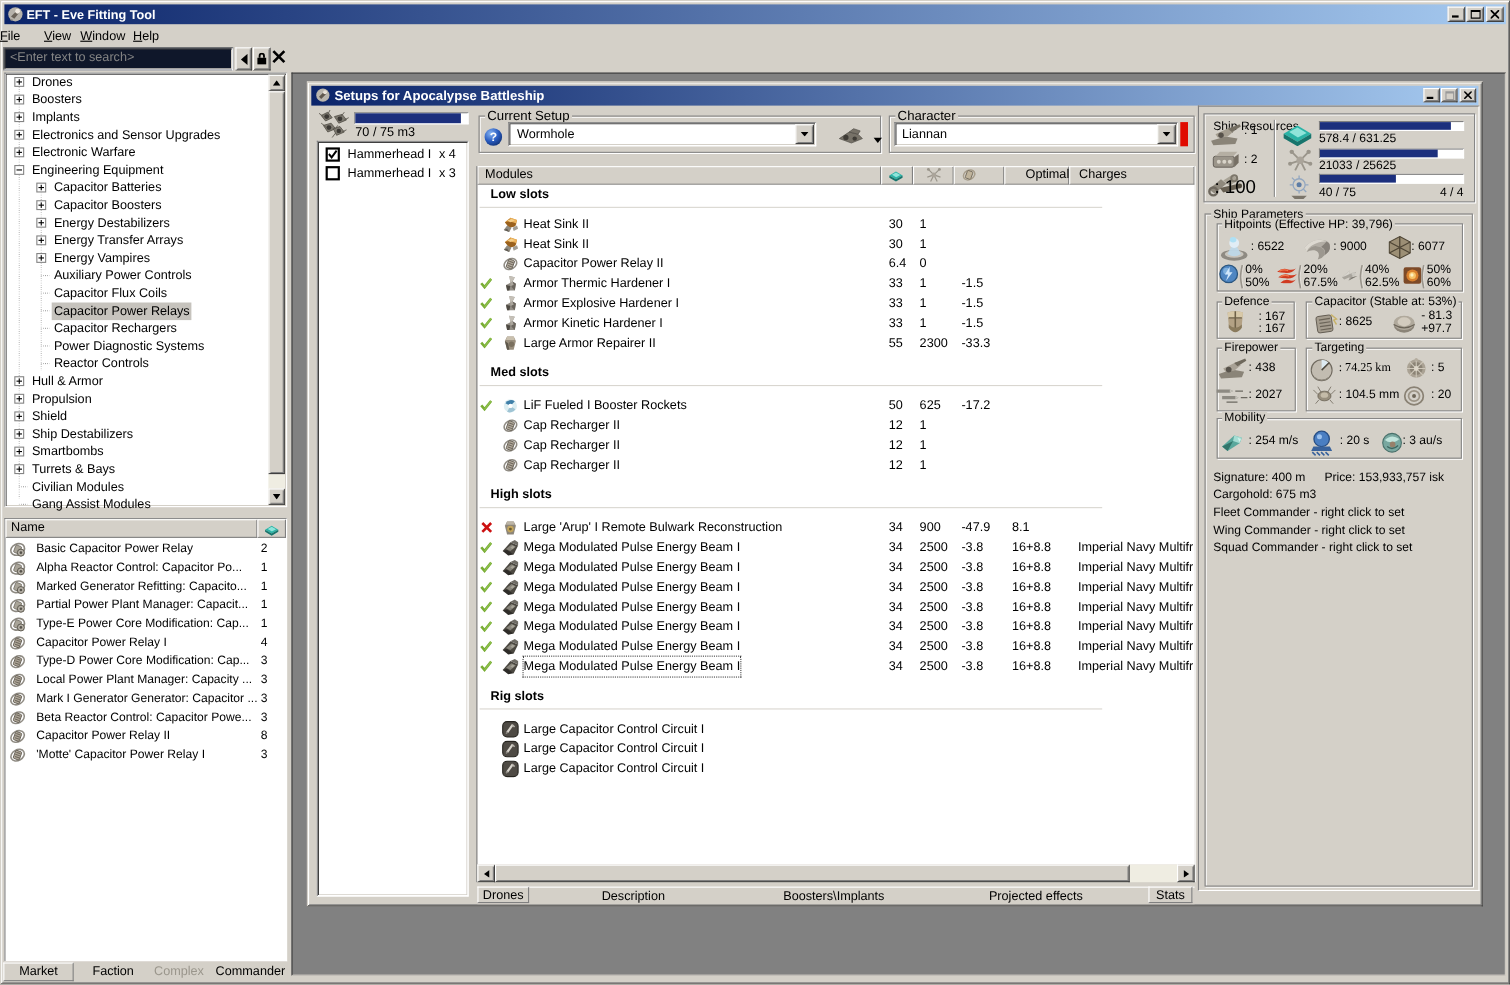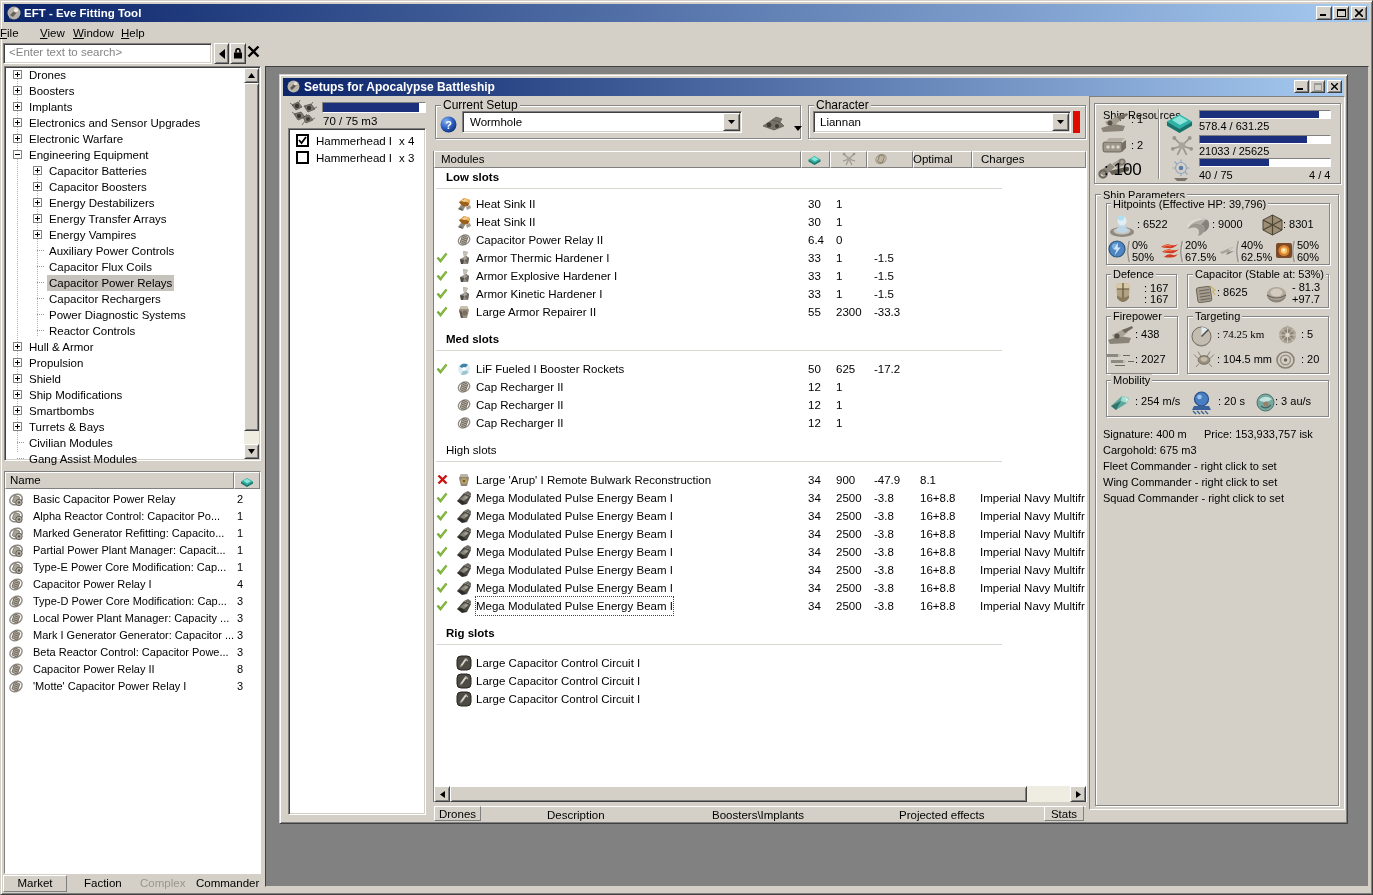--- a/index.html
+++ b/index.html
@@ -34,21 +34,21 @@
   </div>
 <div class="ab wbtn" style="left:1351px;top:6px;width:16px;height:14px">
     <svg width="8" height="8" viewBox="0 0 8 8">
       <path d="M0 0 L8 8 M8 0 L0 8" stroke="#000" stroke-width="1.6"></path>
     </svg>
   </div>
 <div class="ab" style="left:0;top:25px;height:16px;line-height:16px"><u>F</u>ile</div>
 <div class="ab" style="left:40px;top:25px;height:16px;line-height:16px"><u>V</u>iew</div>
 <div class="ab" style="left:73px;top:25px;height:16px;line-height:16px"><u>W</u>indow</div>
 <div class="ab" style="left:121px;top:25px;height:16px;line-height:16px"><u>H</u>elp</div>
-<div class="ab sunken" style="left:3px;top:43px;width:209px;height:21px;background:#ffffff;color:#848484;line-height:17px;padding-left:5px">&lt;Enter text to search&gt;</div>
+<div class="ab sunken" style="left:3px;top:43px;width:209px;height:21px;background:#0f172a;color:#848484;line-height:17px;padding-left:5px">&lt;Enter text to search&gt;</div>
 <div class="ab wbtn" style="left:214px;top:43px;width:15px;height:21px">
     <svg width="8" height="10" viewBox="0 0 8 10">
       <path d="M7 0 L1 5 L7 10 Z" fill="#000"></path>
     </svg>
   </div>
 <div class="ab wbtn" style="left:230px;top:43px;width:16px;height:21px">
     <svg width="10" height="11" viewBox="0 0 10 11">
       <rect x="1" y="4.5" width="8" height="6" fill="#000"></rect>
       <path d="M3 4.5 V2.8 A2 2 0 0 1 7 2.8 V4.5" fill="none" stroke="#000" stroke-width="1.7"></path>
     </svg>
@@ -138,21 +138,21 @@
 <div class="ab nw" style="left:27px;top:355px;height:16px;line-height:16px;padding:0 2px">Propulsion</div>
 <div class="ab" style="left:13px;top:374px;width:9px;height:9px;border:1px solid #848484;background:#fff">
     <i style="position:absolute;left:1px;top:3px;width:5px;height:1px;background:#000"></i>
     <i style="position:absolute;left:3px;top:1px;width:1px;height:5px;background:#000"></i>
   </div>
 <div class="ab nw" style="left:27px;top:371px;height:16px;line-height:16px;padding:0 2px">Shield</div>
 <div class="ab" style="left:13px;top:390px;width:9px;height:9px;border:1px solid #848484;background:#fff">
     <i style="position:absolute;left:1px;top:3px;width:5px;height:1px;background:#000"></i>
     <i style="position:absolute;left:3px;top:1px;width:1px;height:5px;background:#000"></i>
   </div>
-<div class="ab nw" style="left:27px;top:387px;height:16px;line-height:16px;padding:0 2px">Ship Modifications</div>
+<div class="ab nw" style="left:27px;top:387px;height:16px;line-height:16px;padding:0 2px">Ship Destabilizers</div>
 <div class="ab" style="left:13px;top:406px;width:9px;height:9px;border:1px solid #848484;background:#fff">
     <i style="position:absolute;left:1px;top:3px;width:5px;height:1px;background:#000"></i>
     <i style="position:absolute;left:3px;top:1px;width:1px;height:5px;background:#000"></i>
   </div>
 <div class="ab nw" style="left:27px;top:403px;height:16px;line-height:16px;padding:0 2px">Smartbombs</div>
 <div class="ab" style="left:13px;top:422px;width:9px;height:9px;border:1px solid #848484;background:#fff">
     <i style="position:absolute;left:1px;top:3px;width:5px;height:1px;background:#000"></i>
     <i style="position:absolute;left:3px;top:1px;width:1px;height:5px;background:#000"></i>
   </div>
 <div class="ab nw" style="left:27px;top:419px;height:16px;line-height:16px;padding:0 2px">Turrets &amp; Bays</div>
@@ -375,21 +375,21 @@
 <div class="ab" style="left:1073px;top:111px;width:7px;height:22px;background:#e00b00"></div>
 
 <div class="ab" style="left:434px;top:151px;width:652px;height:17px;background:#d4d0c8"></div>
 <div class="ab raised1" style="left:434px;top:151px;width:367px;height:17px"></div>
 <div class="ab raised1" style="left:801px;top:151px;width:29px;height:17px"></div>
 <div class="ab raised1" style="left:830px;top:151px;width:37px;height:17px"></div>
 <div class="ab raised1" style="left:867px;top:151px;width:46px;height:17px"></div>
 <div class="ab raised1" style="left:913px;top:151px;width:59px;height:17px"></div>
 <div class="ab raised1" style="left:972px;top:151px;width:114px;height:17px"></div>
 <div class="ab nw" style="left:441px;top:152px;line-height:15px">Modules</div>
-<div class="ab nw" style="left:913px;top:152px;line-height:15px;text-align:left;width:59px">Optimal</div>
+<div class="ab nw" style="left:913px;top:152px;line-height:15px;text-align:right;width:59px">Optimal</div>
 <div class="ab nw" style="left:981px;top:152px;line-height:15px">Charges</div>
 <svg class="ab" style="left:807px;top:153px" width="15" height="13" viewBox="0 0 14 13">
     <path d="M1 6.5 L7 3 L13 6.5 L7 10 Z" fill="#2ab3a6"></path>
     <path d="M1 6.5 L7 10 L13 6.5 L13 8.5 L7 12 L1 8.5 Z" fill="#17756d"></path>
     <path d="M3.4 5.8 L7 3.8 L11 6.2 L7.2 8.2 Z" fill="#8fe4da"></path>
   </svg>
 <svg class="ab" style="left:841px;top:152px" width="16" height="15" viewBox="0 0 16 15">
     <g stroke="#9a958b" stroke-width="1.1" fill="none">
       <path d="M8 7 L3 2 M8 7 L13 2 M8 7 L2 9 M8 7 L14 9 M8 7 L5 13 M8 7 L11 13"></path>
     </g>
@@ -530,21 +530,21 @@
 <div class="ab nw" style="left:808px;top:396px;height:18px;line-height:18px">12</div>
 <div class="ab nw" style="left:836px;top:396px;height:18px;line-height:18px">1</div>
 <svg class="ab" style="left:456px;top:415px" width="16" height="16" viewBox="0 0 16 16">
     <ellipse cx="8" cy="8" rx="6" ry="4.6" fill="none" stroke="#918d85" stroke-width="1.4" transform="rotate(-30 8 8)"></ellipse>
     <rect x="5.2" y="4" width="5.6" height="8" rx="1" fill="#b3ab9d" stroke="#655f55" stroke-width="0.8" transform="rotate(20 8 8)"></rect>
     <path d="M6.2 6 L10.2 6 M6 8 L10.4 8 M6.3 10 L10.3 10" stroke="#6e675c" stroke-width="0.9" transform="rotate(20 8 8)"></path>
   </svg>
 <div class="ab nw" style="left:476px;top:414px;height:18px;line-height:18px;">Cap Recharger II</div>
 <div class="ab nw" style="left:808px;top:414px;height:18px;line-height:18px">12</div>
 <div class="ab nw" style="left:836px;top:414px;height:18px;line-height:18px">1</div>
-<div class="ab nw" style="left:446px;top:441px;height:18px;line-height:18px;font-weight:normal">High slots</div>
+<div class="ab nw" style="left:446px;top:441px;height:18px;line-height:18px;font-weight:bold">High slots</div>
 <div class="ab" style="left:436px;top:461px;width:566px;height:1px;background:#d9d6d0"></div>
 <svg class="ab" style="left:437px;top:474px" width="11" height="11" viewBox="0 0 11 11">
     <path d="M1.5 1.5 L9.5 9.5 M9.5 1.5 L1.5 9.5" stroke="#cc1111" stroke-width="2.4"></path>
   </svg>
 <svg class="ab" style="left:456px;top:472px" width="16" height="16" viewBox="0 0 16 16">
     <path d="M5 2 L11 2 L13 6 L11 14 L5 14 L3 6 Z" fill="#8d867a"></path>
     <path d="M5 2 L11 2 L12 5 L4 5 Z" fill="#bdb5a6"></path>
     <circle cx="8" cy="9" r="3" fill="#c2a45c"></circle>
     <circle cx="8" cy="9" r="1.3" fill="#6b5a2c"></circle>
   </svg>
@@ -798,21 +798,21 @@
     <path d="M2 9 Q8 2 15 2 Q23 2 25 6 L25 10 Q24 14 20 16 Q22 10 15 8 Q8 6 4 13 Z" fill="#b2ada5"></path>
     <path d="M2 9 Q8 2 15 2 Q19 2 22 3.5 Q15 3 9 7 Q5 9.5 4 13 Z" fill="#ddd9d1"></path>
     <path d="M22 3.5 Q25 5 25 8 L25 10 Q24 14 20 16 Q22 10 17 8.5 Q20 6 22 3.5 Z" fill="#86817a"></path>
     <path d="M4 13 Q8 6 15 8 Q22 10 20 16 Q18 19 14 20 Q17 13 11 11.5 Q7 11 4 13 Z" fill="#9c978f"></path>
   </svg>
 <div class="ab nw" style="left:1212px;top:219px;line-height:11px;font-size:11px;">: 9000</div>
 <svg class="ab" style="left:1262px;top:214px" width="21" height="22" viewBox="0 0 21 22">
     <path d="M10.5 1 L20 6 L20 16 L10.5 21 L1 16 L1 6 Z" fill="#9c8f75" stroke="#4f4636" stroke-width="1"></path>
     <path d="M10.5 1 L10.5 21 M1 6 L20 16 M20 6 L1 16" stroke="#4f4636" stroke-width="1.2"></path>
   </svg>
-<div class="ab nw" style="left:1283px;top:219px;line-height:11px;font-size:11px;">: 8301</div>
+<div class="ab nw" style="left:1283px;top:219px;line-height:11px;font-size:11px;">: 6077</div>
 <svg class="ab" style="left:1108px;top:240px" width="18" height="18" viewBox="0 0 18 18">
     <circle cx="9" cy="9" r="8" fill="#4f86c2"></circle>
     <circle cx="9" cy="9" r="8" fill="none" stroke="#2b567f" stroke-width="1.2"></circle>
     <circle cx="7" cy="6.5" r="3" fill="#7fb0dd"></circle>
     <path d="M10 2.5 L5.5 9.5 L8.5 9.5 L6.5 15.5 L12.5 7.5 L9.5 7.5 Z" fill="#cfe6fa"></path>
   </svg>
 <div class="ab" style="left:1126px;top:240px;width:5px;height:23px"><svg width="5" height="23">
       <path d="M3.5 1 Q2 8 2 11.5 Q2 15 3.5 22" stroke="#99948b" stroke-width="1.8" fill="none"></path>
       <path d="M4.5 1 Q3 8 3 11.5 Q3 15 4.5 22" stroke="#e8e5df" stroke-width="0.8" fill="none"></path>
     </svg></div>

